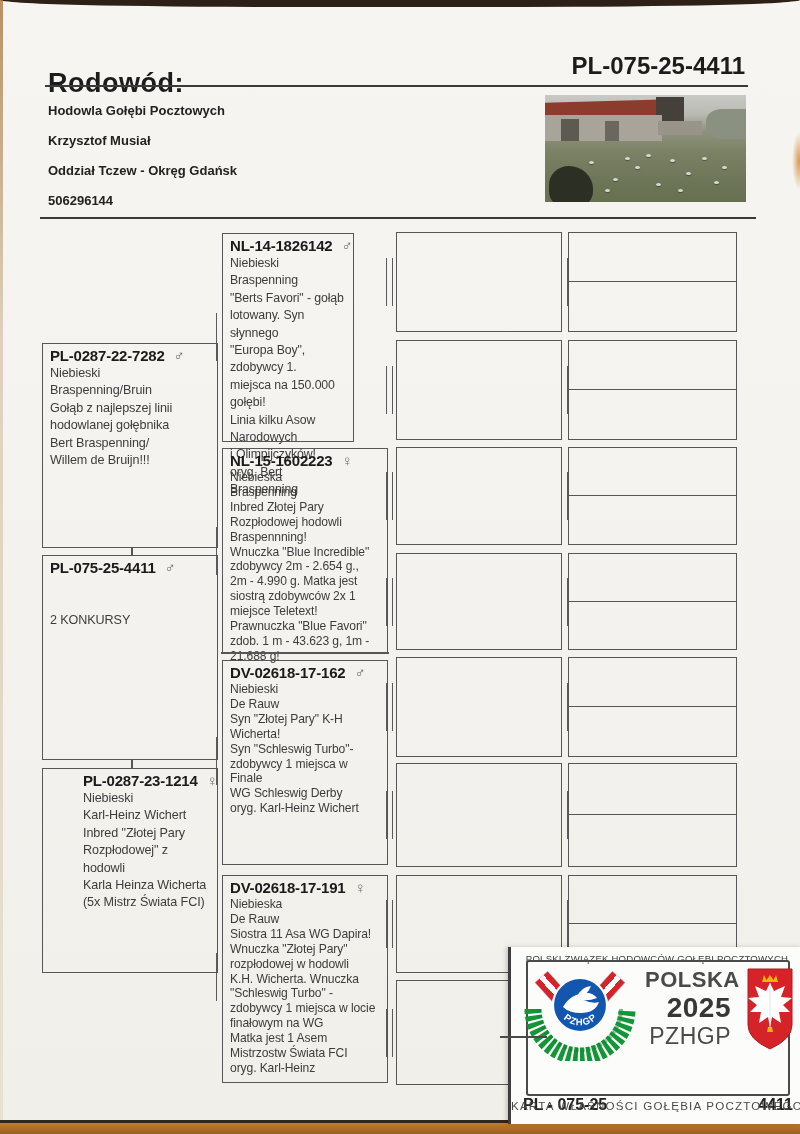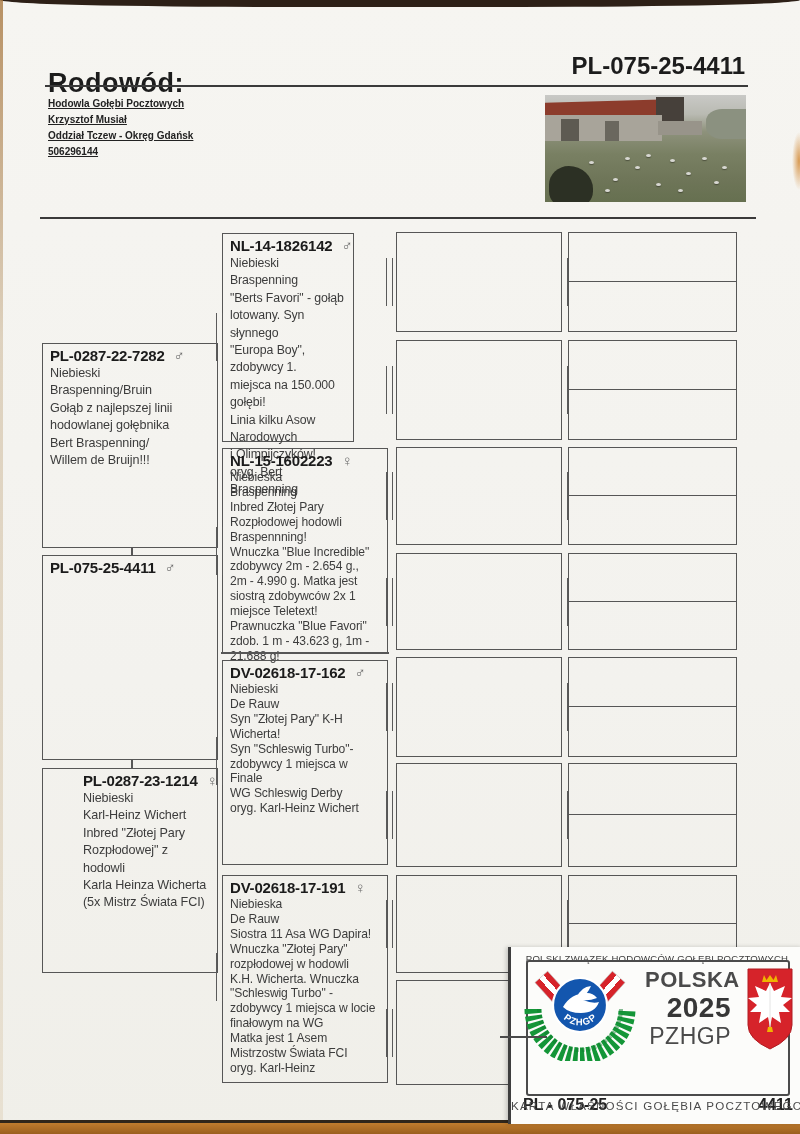--- a/index.html
+++ b/index.html
@@ -13,21 +13,21 @@
              background:linear-gradient(180deg,#a87840,#d8c9b2 30%,#e6ddcc);opacity:.8;}
   .edge-bottom{position:absolute;left:0;bottom:0;width:100%;height:11px;
                background:linear-gradient(180deg,#c07c2e,#9a5f1e);}
   .edge-bottom:before{content:"";position:absolute;left:0;top:-3px;width:100%;height:3px;background:#30261a;}
   .edge-right-smudge{position:absolute;right:-6px;top:132px;width:14px;height:58px;border-radius:50%;
                background:radial-gradient(closest-side,#d89a52,rgba(216,154,82,0));}
   
   .title{position:absolute;left:48px;top:50px;font-size:27px;font-weight:bold;color:#1c1c1c;letter-spacing:.5px;margin-top:18px;}
   .ring-big{position:absolute;right:55px;top:52px;font-size:24px;font-weight:bold;color:#1c1c1c;}
   .rule1{position:absolute;left:45px;top:85px;width:703px;height:2.2px;background:#3a3a3a;}
-  .breeder{position:absolute;left:48px;top:96px;font-size:10px;font-weight:bold;color:#222;line-height:16px;white-space:pre-line;text-decoration:underline;}
+  .breeder{position:absolute;left:48px;top:96px;font-size:13px;font-weight:bold;color:#222;line-height:30px;white-space:pre-line;}
   .rule2{position:absolute;left:40px;top:217px;width:716px;height:2.2px;background:#3a3a3a;}
   
   .photo{position:absolute;left:545px;top:95px;width:201px;height:107px;overflow:hidden;
          background:linear-gradient(180deg,#c9c9c6 0%,#b9bab2 18%,#8e927c 34%,#798063 55%,#6e7558 80%,#667050 100%);}
   .ph-roof{position:absolute;left:0;top:6px;width:62%;height:16px;background:#8c3c2c;transform:skewY(-1.5deg);}
   .ph-roof2{position:absolute;left:55%;top:2px;width:14%;height:24px;background:#46403a;}
   .ph-wall{position:absolute;left:0;top:20px;width:58%;height:26px;background:#a8a49a;}
   .ph-door{position:absolute;left:8%;top:24px;width:9%;height:22px;background:#5d5a52;}
   .ph-door2{position:absolute;left:30%;top:26px;width:7%;height:20px;background:#6a675e;}
   .ph-trees{position:absolute;right:0;top:14px;width:20%;height:30px;background:#8b9180;border-radius:40% 0 0 40%;}
@@ -112,20 +112,23 @@
     <div class="pbox-body">Niebieski
 Braspenning/Bruin
 Gołąb z najlepszej linii
 hodowlanej gołębnika
 Bert Braspenning/
 Willem de Bruijn!!!</div>
   </div>
 
   <div class="pbox" style="left:42px;top:555px;width:176px;height:205px;">
     <div class="pbox-head"><span class="pbox-ring">PL-075-25-4411</span><span class="pbox-sex">♂</span></div>
+    <div class="pbox-body">
+
+2 KONKURSY</div>
   </div>
 
   <div class="pbox" style="left:42px;top:768px;width:176px;height:205px;padding-left:40px;">
     <div class="pbox-head"><span class="pbox-ring">PL-0287-23-1214</span><span class="pbox-sex">♀</span></div>
     <div class="pbox-body">Niebieski
 Karl-Heinz Wichert
 Inbred "Złotej Pary
 Rozpłodowej" z hodowli
 Karla Heinza Wicherta
 (5x Mistrz Świata FCI)</div>

